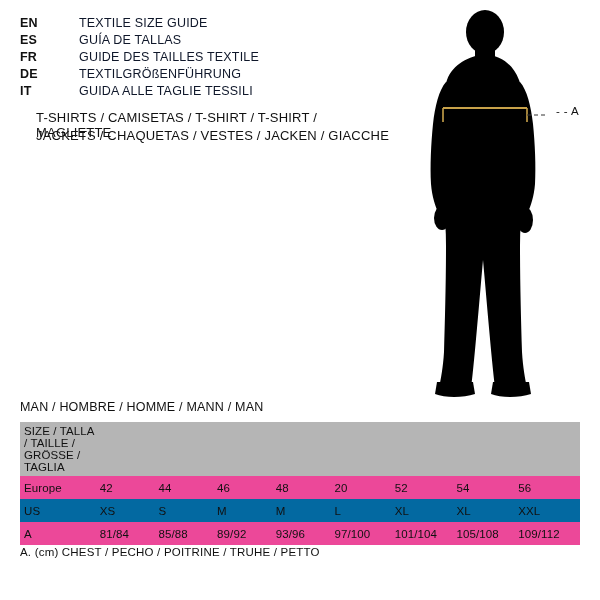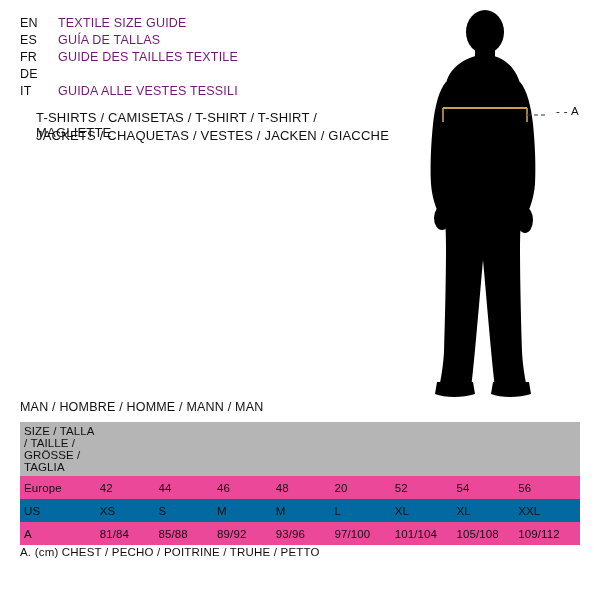--- a/index.html
+++ b/index.html
@@ -32,23 +32,25 @@
     display: flex;
     align-items: baseline;
     height: 17px;
     font-size: 12.5px;
     letter-spacing: 0.2px;
   }
   .lang-code {
     width: 38px;
     flex: 0 0 38px;
     color: #111;
+    font-weight: bold;
   }
   .lang-text {
-    color: #701a75;
+    color: #0f172a;
+    margin-left: 21px;
   }
 
   
   .cats {
     position: absolute;
     left: 36px;
     top: 110px;
     width: 360px;
   }
   .cat-line {
@@ -143,24 +145,25 @@
     <div class="lang-row">
       <span class="lang-code">ES</span>
       <span class="lang-text">GUÍA DE TALLAS</span>
     </div>
     <div class="lang-row">
       <span class="lang-code">FR</span>
       <span class="lang-text">GUIDE DES TAILLES TEXTILE</span>
     </div>
     <div class="lang-row">
       <span class="lang-code">DE</span>
+      <span class="lang-text">TEXTILGRÖßENFÜHRUNG</span>
     </div>
     <div class="lang-row">
       <span class="lang-code">IT</span>
-      <span class="lang-text">GUIDA ALLE VESTES TESSILI</span>
+      <span class="lang-text">GUIDA ALLE TAGLIE TESSILI</span>
     </div>
   </div>
 
   <div class="cats">
     <div class="cat-line">T-SHIRTS / CAMISETAS / T-SHIRT / T-SHIRT / MAGLIETTE</div>
     <div class="cat-line">JACKETS / CHAQUETAS / VESTES / JACKEN / GIACCHE</div>
   </div>
 
   <div class="figure">
     <svg width="175" height="390" viewBox="0 0 175 390" xmlns="http://www.w3.org/2000/svg">

